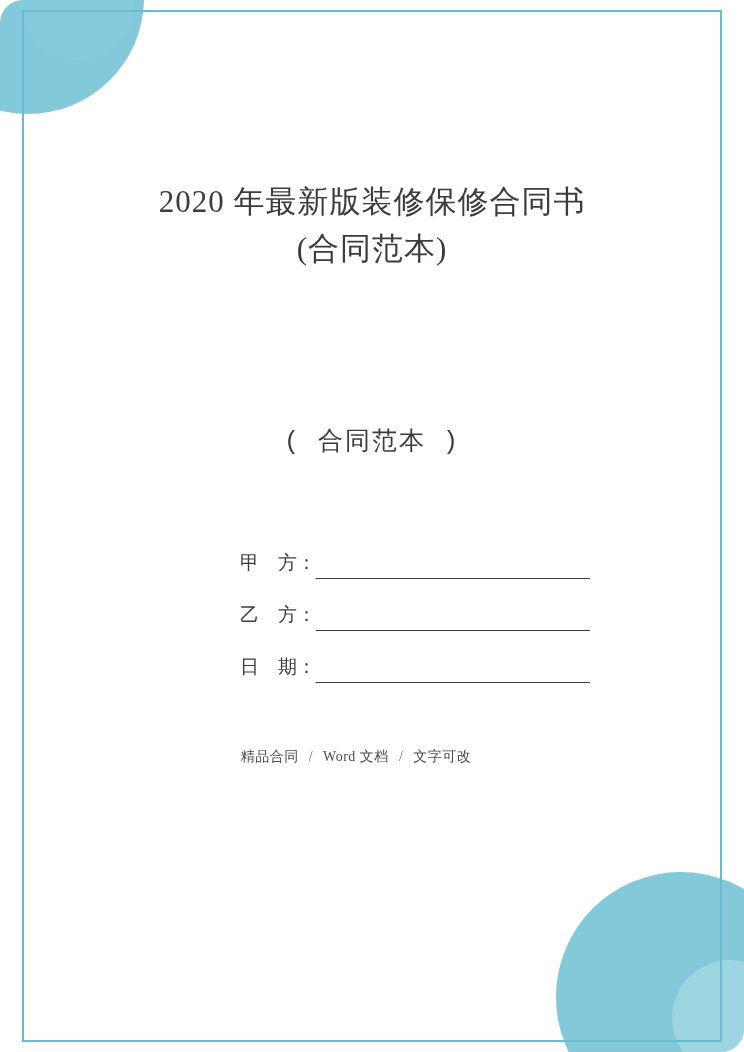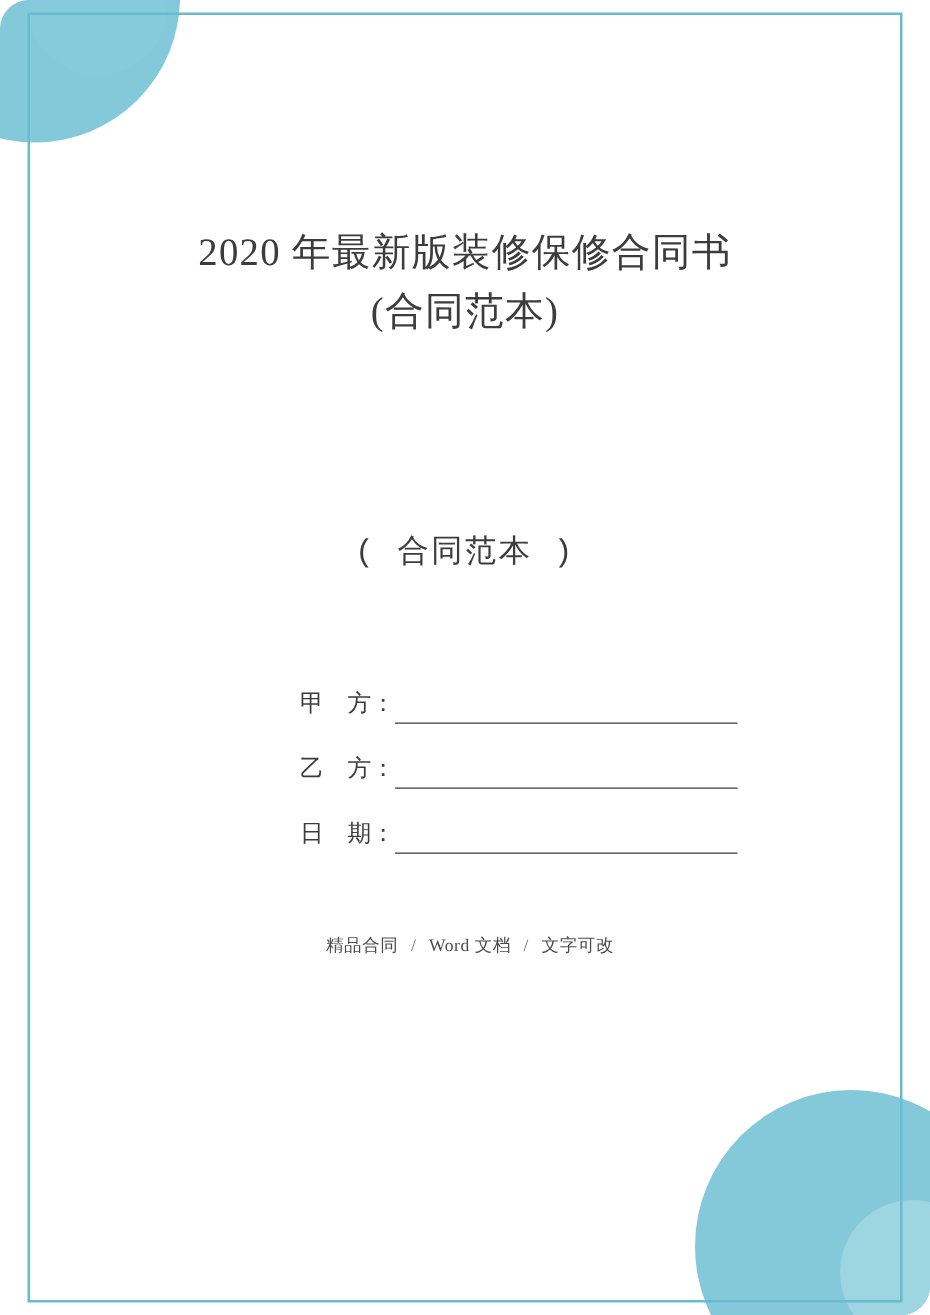--- a/index.html
+++ b/index.html
@@ -148,21 +148,21 @@
     padding-bottom: 3px;
   }
   .field-line {
     flex: 1;
     border-bottom: 1.6px solid #3c3c3c;
     height: 24px;
   }
 
   .footer-note {
     position: absolute;
-    left: 76px;
+    left: 56px;
     top: 748px;
     width: 600px;
     text-align: center;
     font-size: 14px;
     color: #4a4a4a;
     letter-spacing: 0.5px;
     font-family: "Liberation Serif", serif;
   }
   .footer-note span.sep {
     padding: 0 6px;

